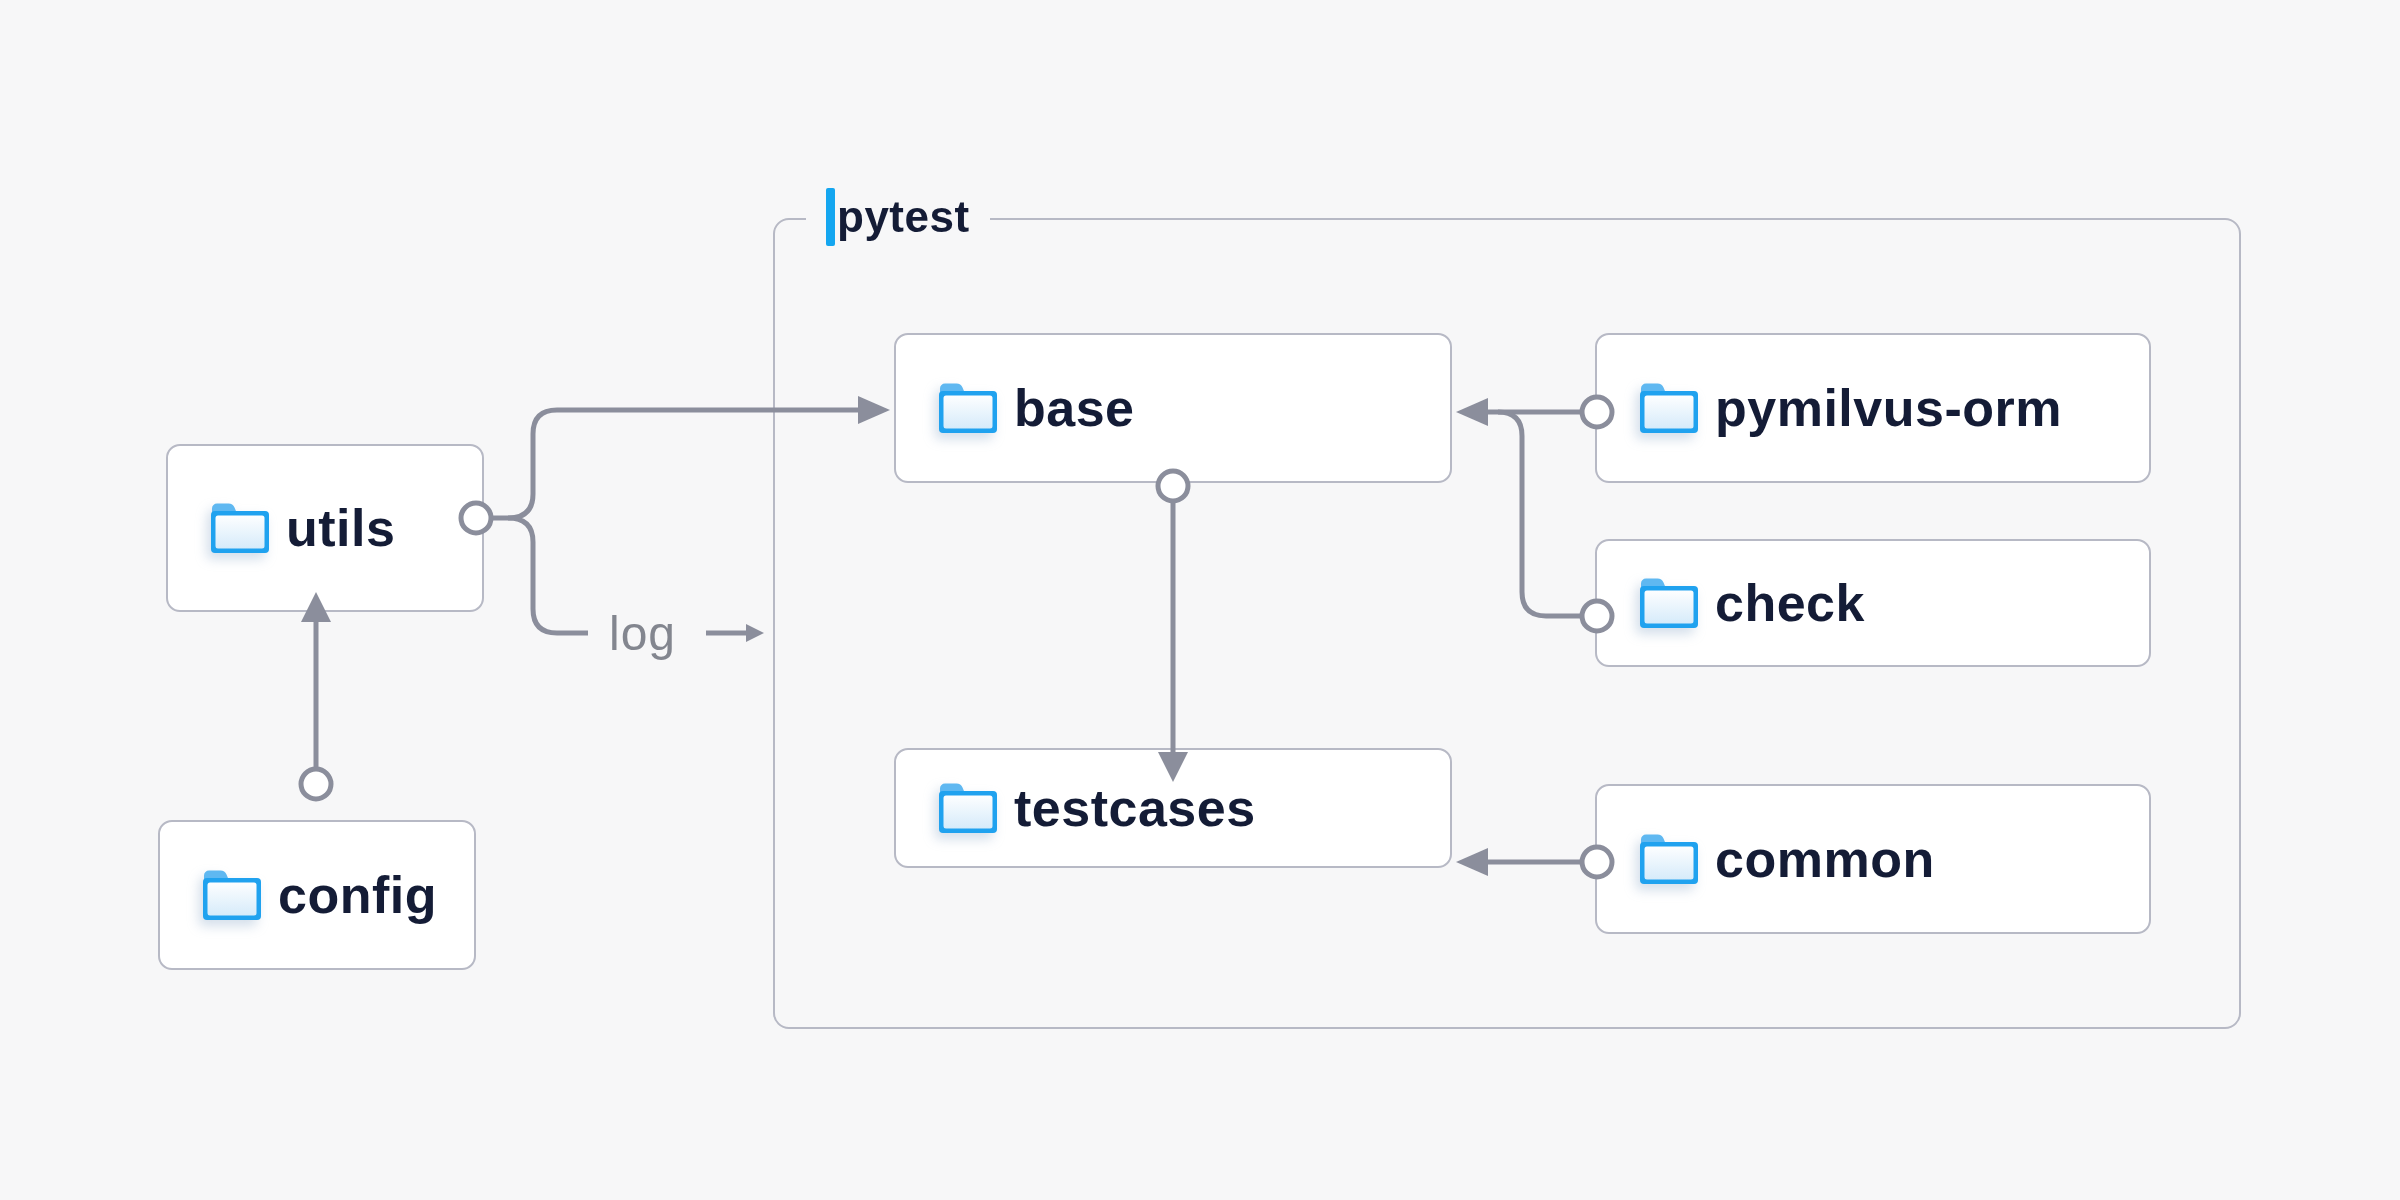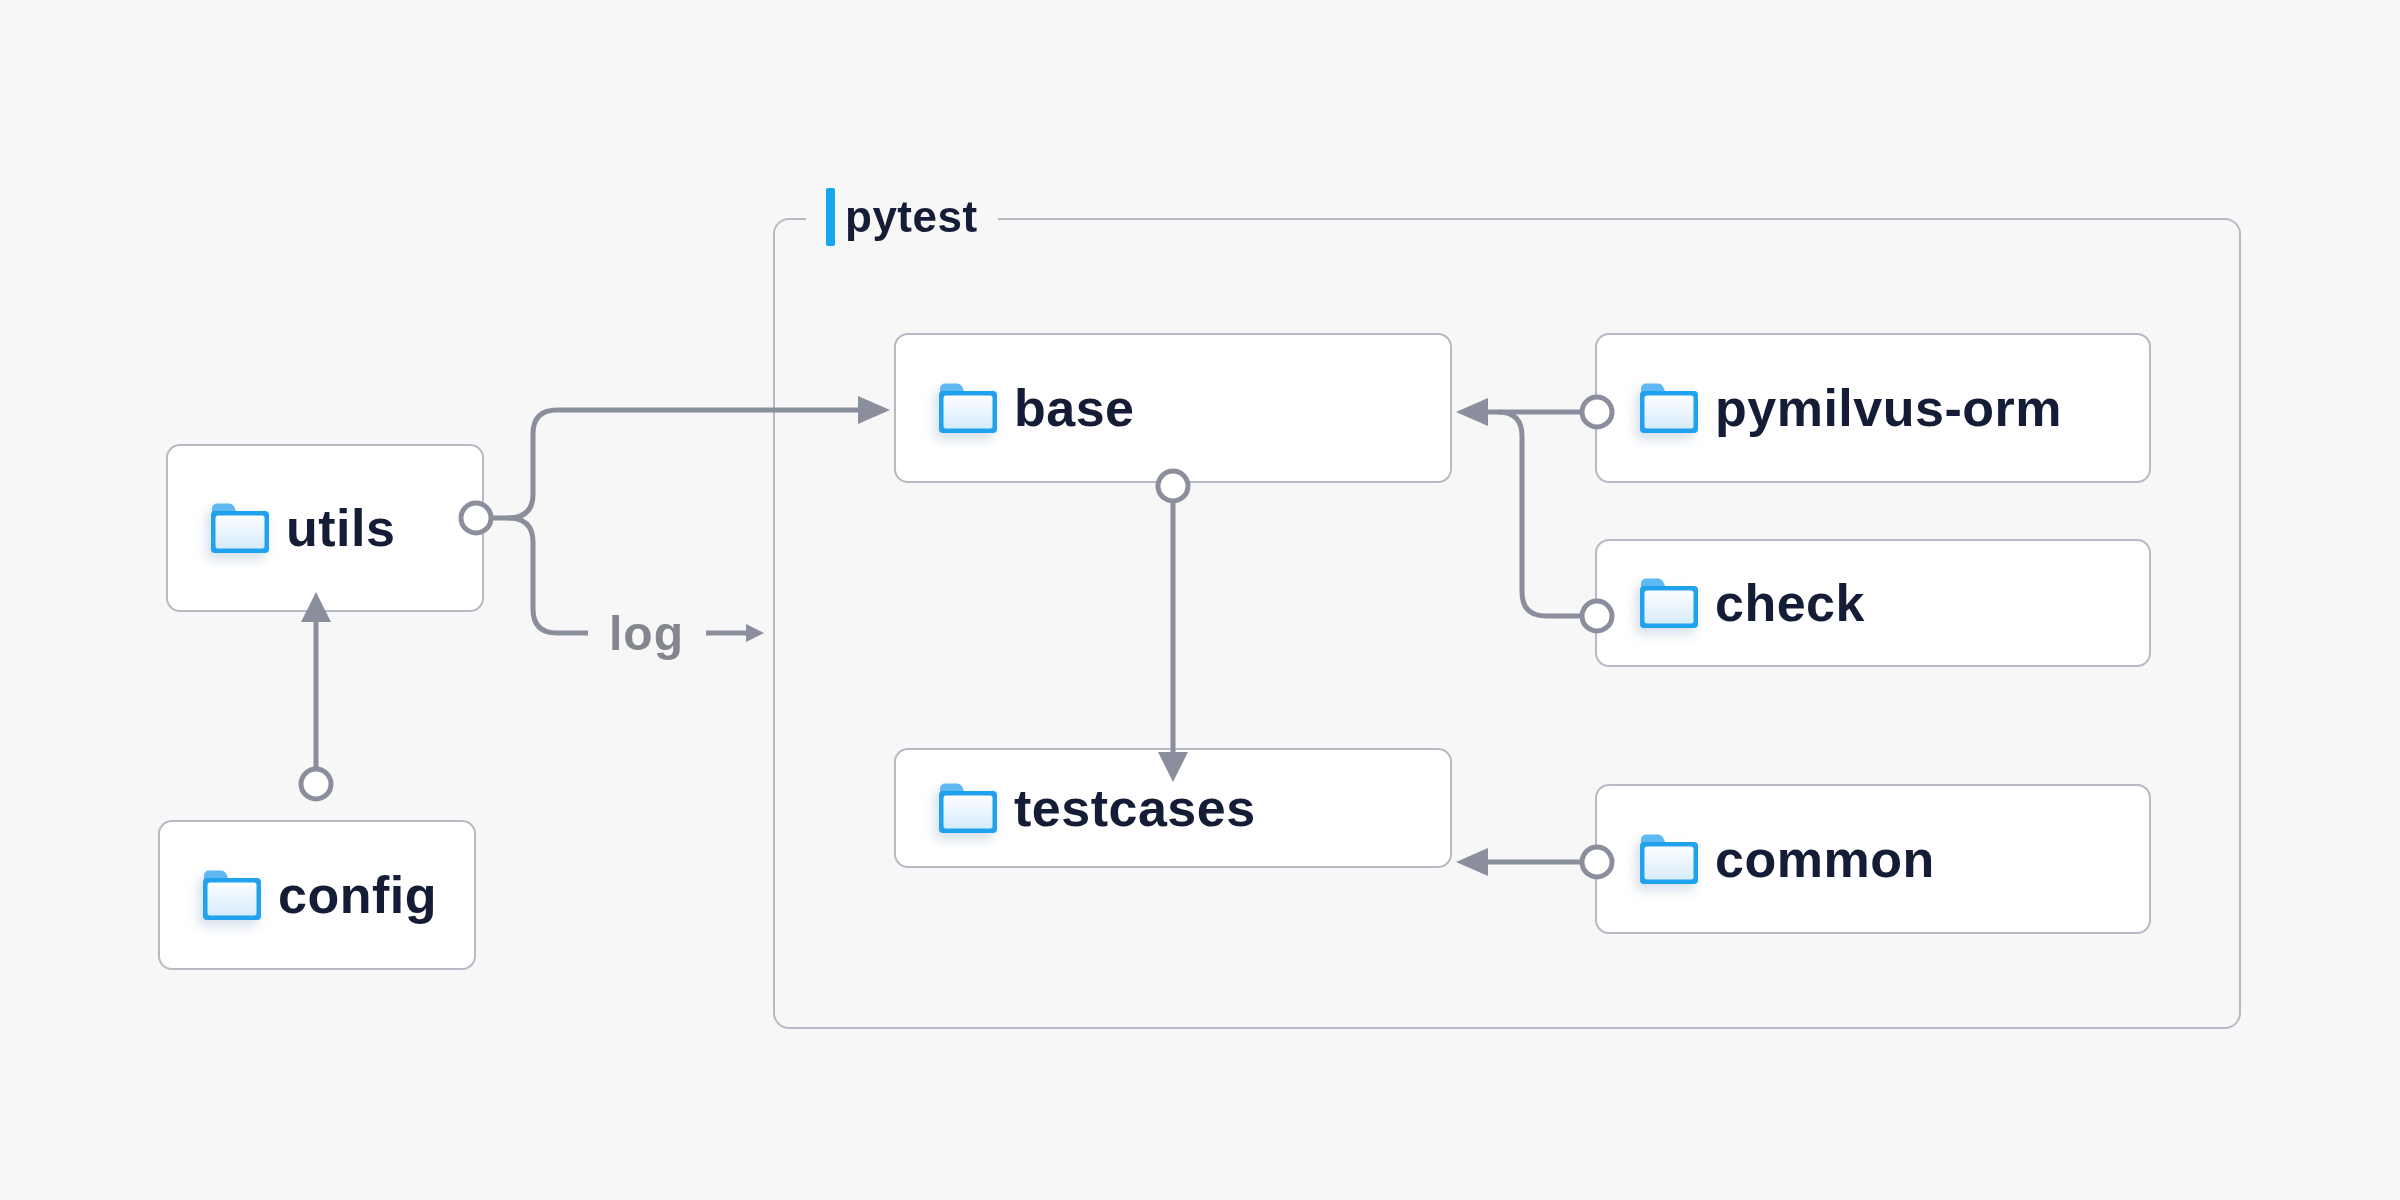--- a/index.html
+++ b/index.html
@@ -20,21 +20,21 @@
   }
   .canvas{position:absolute;inset:0;}
   
   .group-box{
     position:absolute;left:773px;top:218px;width:1468px;height:811px;
     border:2px solid var(--node-border);border-radius:16px;
     background:transparent;box-sizing:border-box;z-index:1;
   }
   .group-label{
     position:absolute;left:806px;top:184px;height:66px;
-    display:flex;align-items:center;gap:10px;
+    display:flex;align-items:center;gap:2px;
     background:var(--canvas-bg);padding:0 20px;z-index:3;
   }
   .accent-bar{
     width:9px;height:58px;background:var(--accent);border-radius:2px;
   }
   .group-label-text{
     font-size:44px;font-weight:700;color:var(--text);letter-spacing:0.5px;
   }
   
   .node{
@@ -67,21 +67,21 @@
   }
   .edge-line{
     stroke:var(--line);stroke-width:5;fill:none;
     stroke-linejoin:round;stroke-linecap:butt;
   }
   .edge-head{fill:var(--line);stroke:none;}
   .edge-port{fill:#ffffff;stroke:var(--line);stroke-width:5;}
   .edge-label{
     position:absolute;left:603px;top:602px;height:62px;
     display:flex;align-items:center;
-    font-size:48px;font-weight:700;color:var(--muted);
+    font-size:48px;font-weight:400;color:var(--muted);
     background:var(--canvas-bg);padding:0 6px;z-index:3;letter-spacing:1px;
   }
 </style>
 </head>
 <body>
 
 <svg width="0" height="0" style="position:absolute" aria-hidden="true">
   <defs>
     <linearGradient id="folder-grad" x1="0" y1="0" x2="0" y2="1">
       <stop offset="0" stop-color="#fdfeff"></stop>

